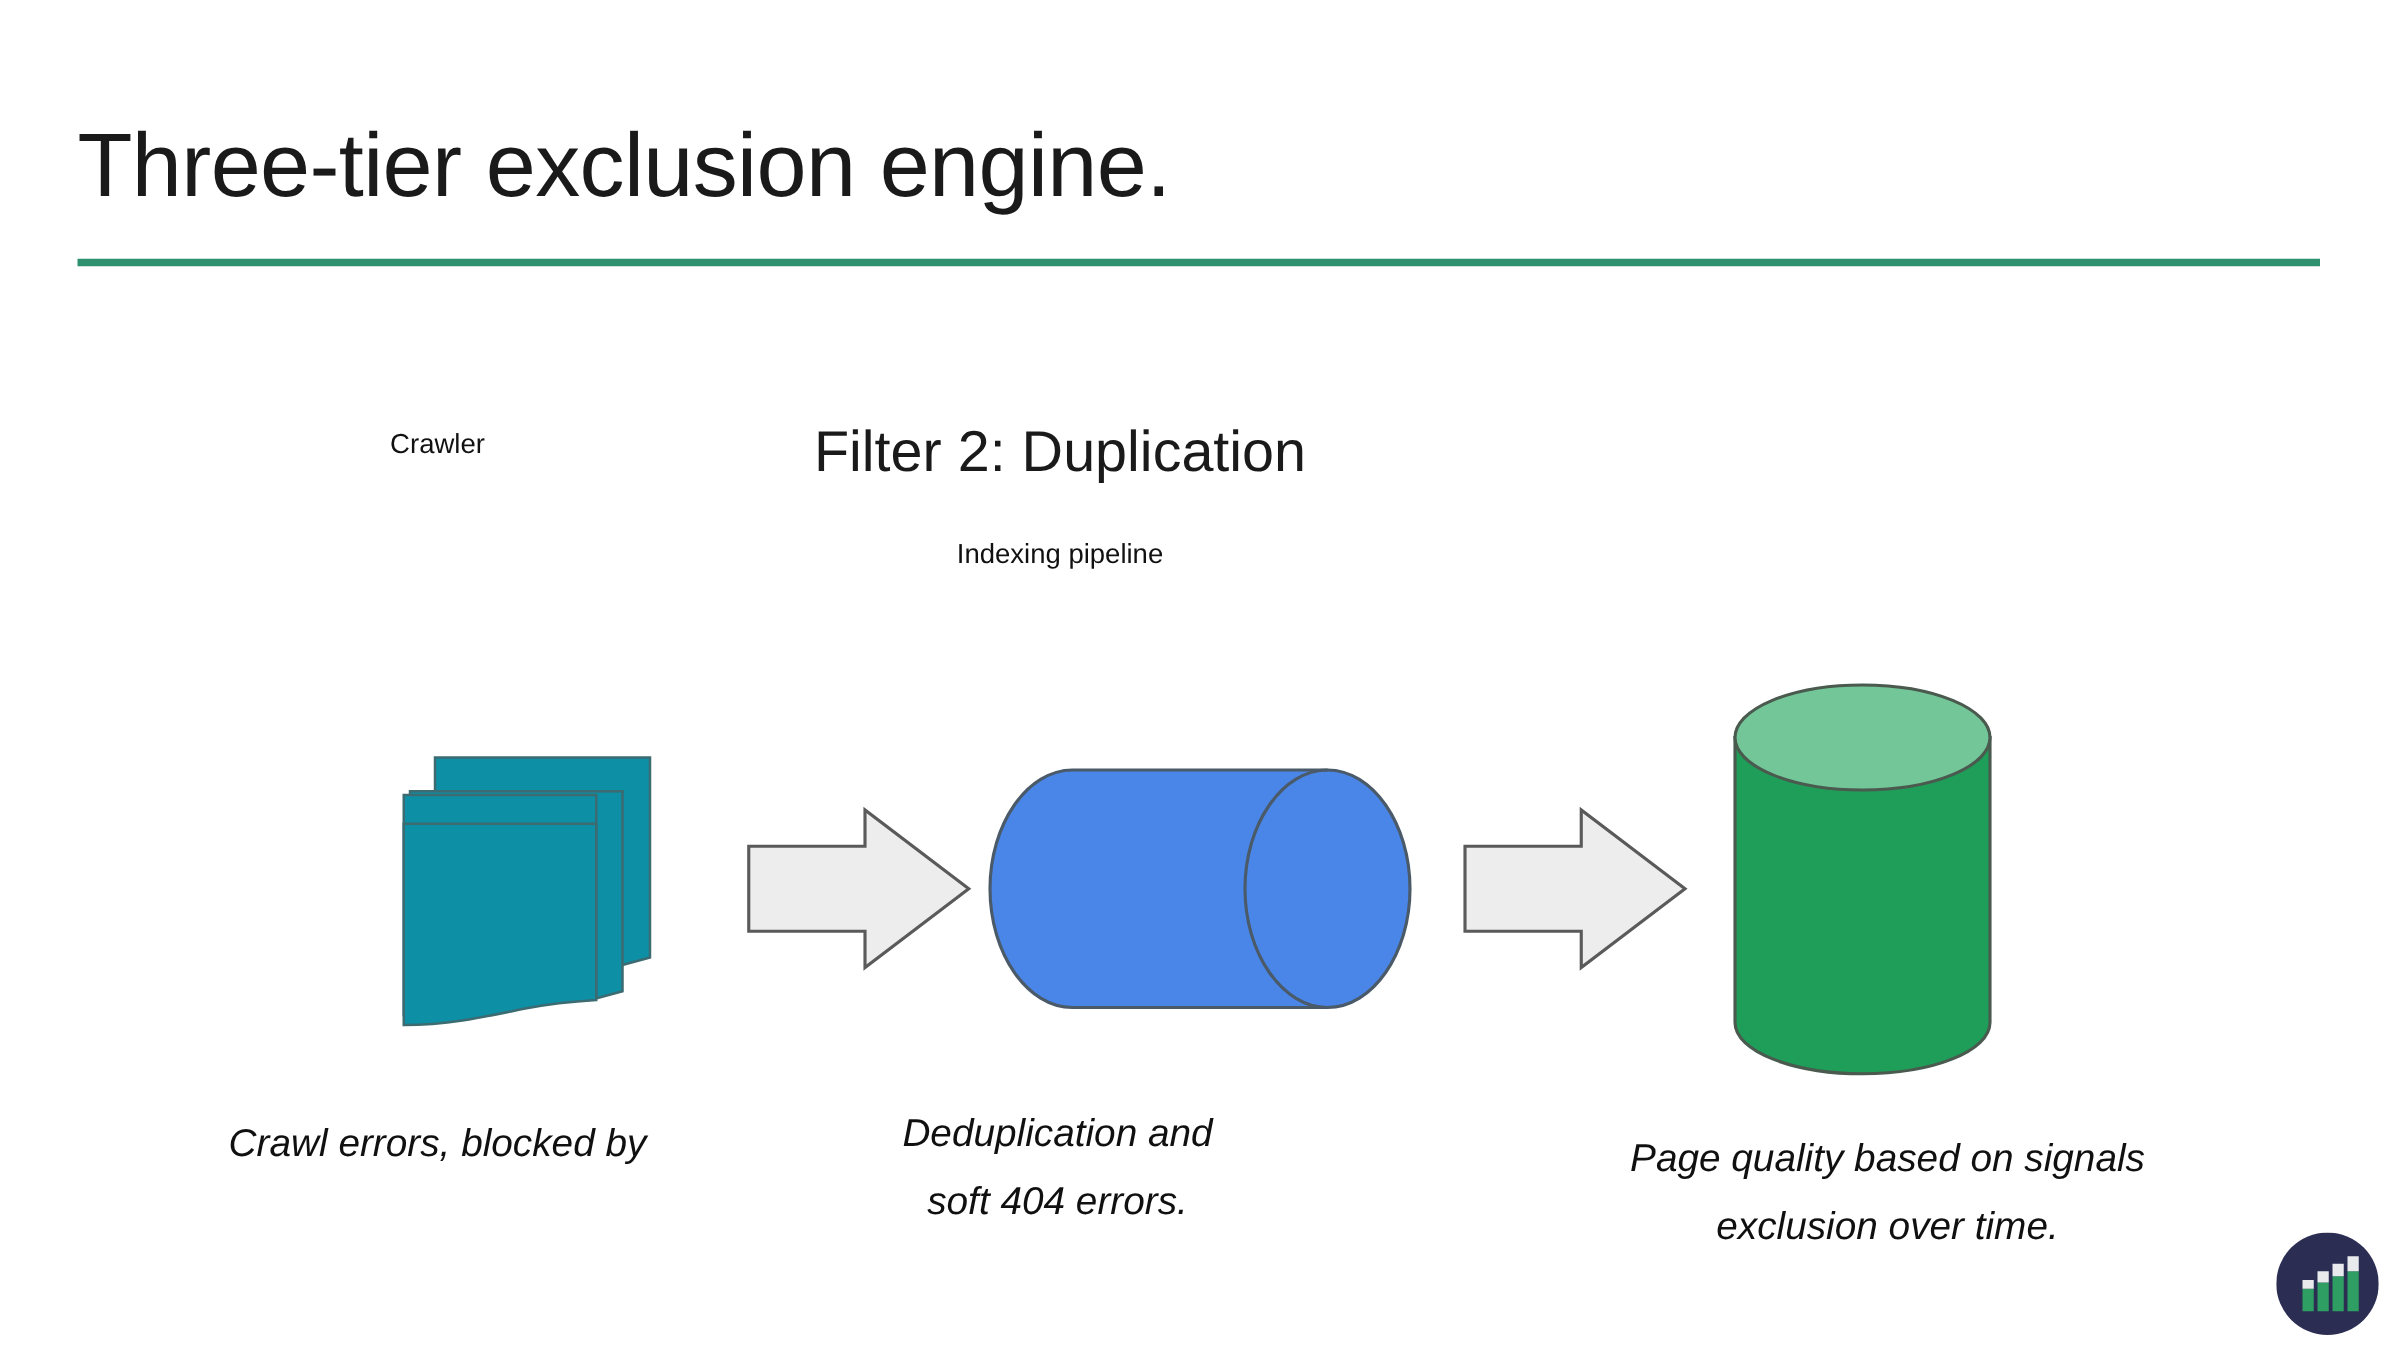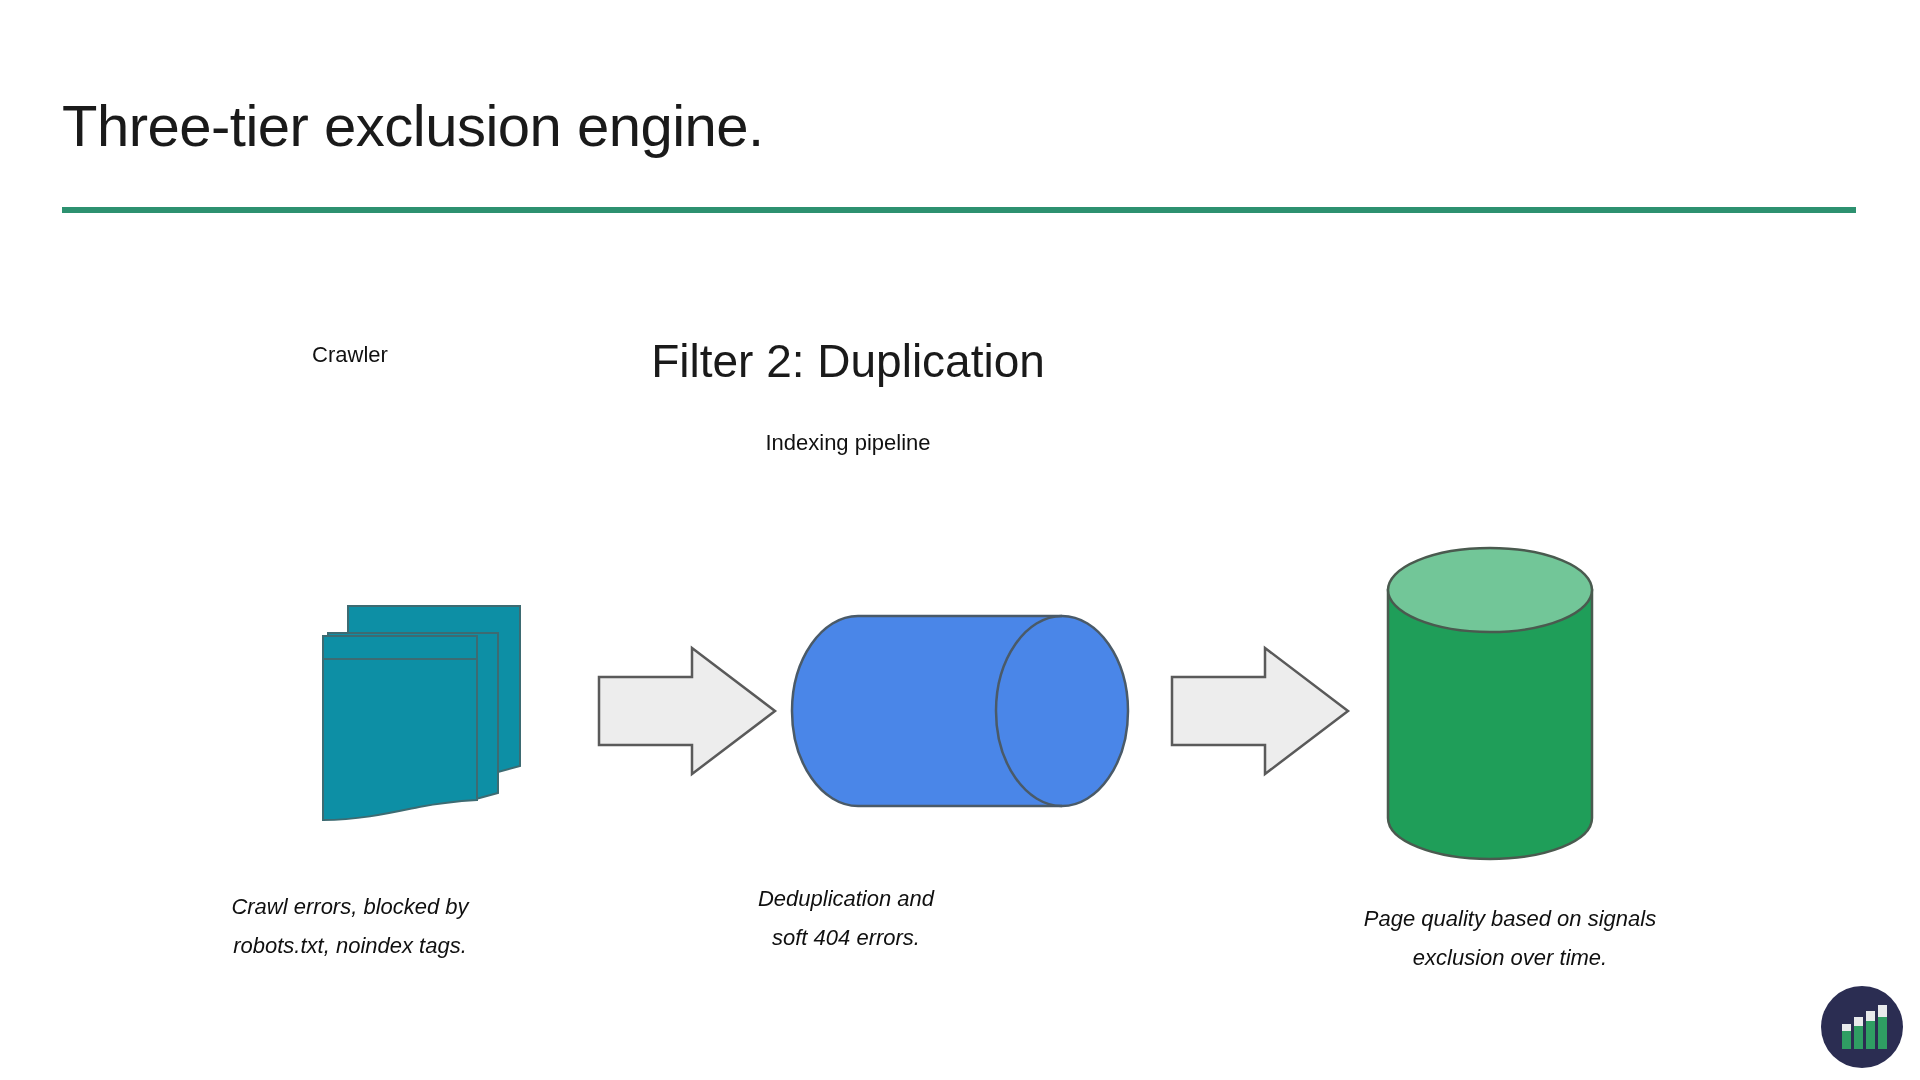--- a/index.html
+++ b/index.html
@@ -20,21 +20,21 @@
     position: absolute;
     inset: 0;
     background: #ffffff;
   }
 
   
   #slide-title {
     position: absolute;
     left: 62px;
     top: 96px;
-    font-size: 58px;
+    font-size: 72px;
     line-height: 1.05;
     font-weight: 400;
     letter-spacing: -0.5px;
     color: #1a1a1a;
     white-space: nowrap;
   }
   #title-rule {
     position: absolute;
     left: 62px;
     top: 207px;
@@ -78,21 +78,21 @@
     left: 0;
     top: 0;
     width: 1920px;
     height: 1080px;
     pointer-events: none;
   }
 
   
   .caption {
     position: absolute;
-    font-size: 22px;
+    font-size: 31px;
     font-style: italic;
     line-height: 1.75;
     text-align: center;
     color: #101010;
   }
   #caption-1 { left: 110px;  top: 888px; width: 480px; }
   #caption-2 { left: 630px;  top: 880px; width: 432px; }
   #caption-3 { left: 1240px; top: 900px; width: 540px; }
 
   
@@ -153,21 +153,20 @@
       <path d="M1388 590 L1388 818
                C1388 841 1434 859 1490 859
                C1546 859 1592 841 1592 818
                L1592 590 Z" fill="#1f9e59" stroke="#4a5a4f" stroke-width="2.5"></path>
       <ellipse cx="1490" cy="590" rx="102" ry="42" fill="#72c698" stroke="#4a5a4f" stroke-width="2.5"></ellipse>
     </g>
   </svg>
 
   <div class="caption" id="caption-1">
     <div>Crawl errors, blocked by</div>
-    <div>robots.txt, noindex tags.</div>
   </div>
   <div class="caption" id="caption-2">
     <div>Deduplication and</div>
     <div>soft 404 errors.</div>
   </div>
   <div class="caption" id="caption-3">
     <div>Page quality based on signals</div>
     <div>exclusion over time.</div>
   </div>
 

